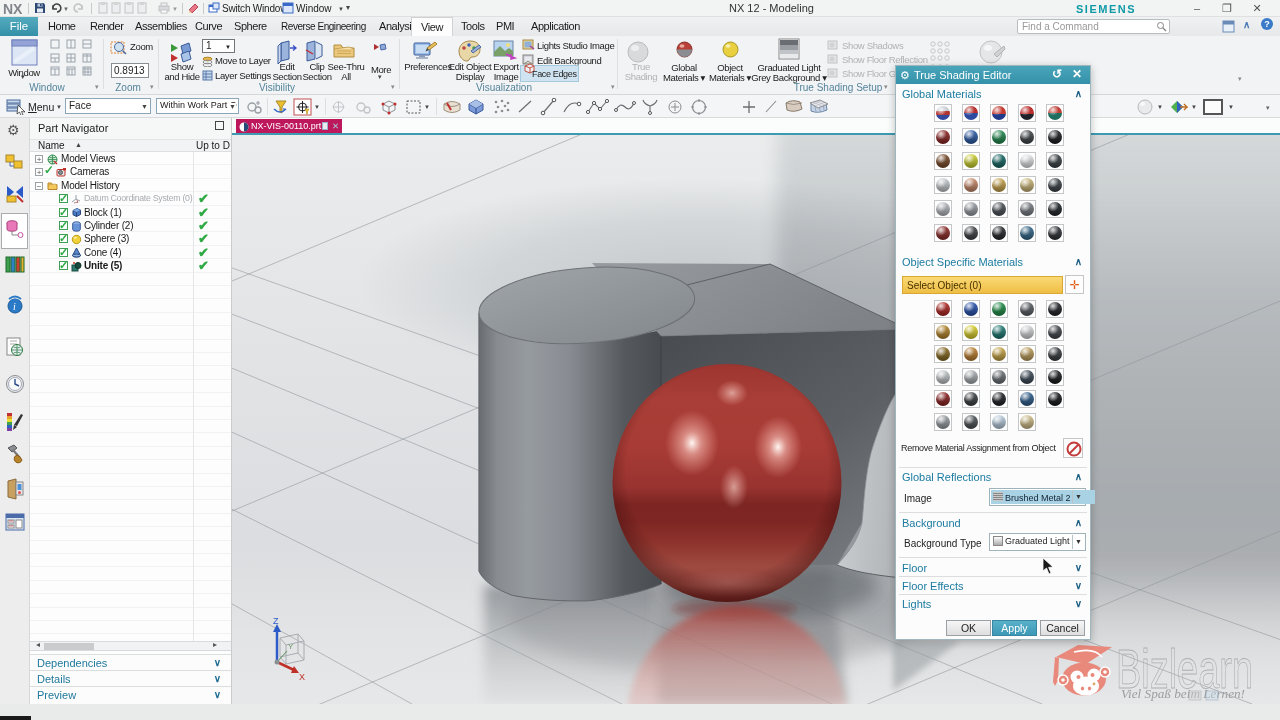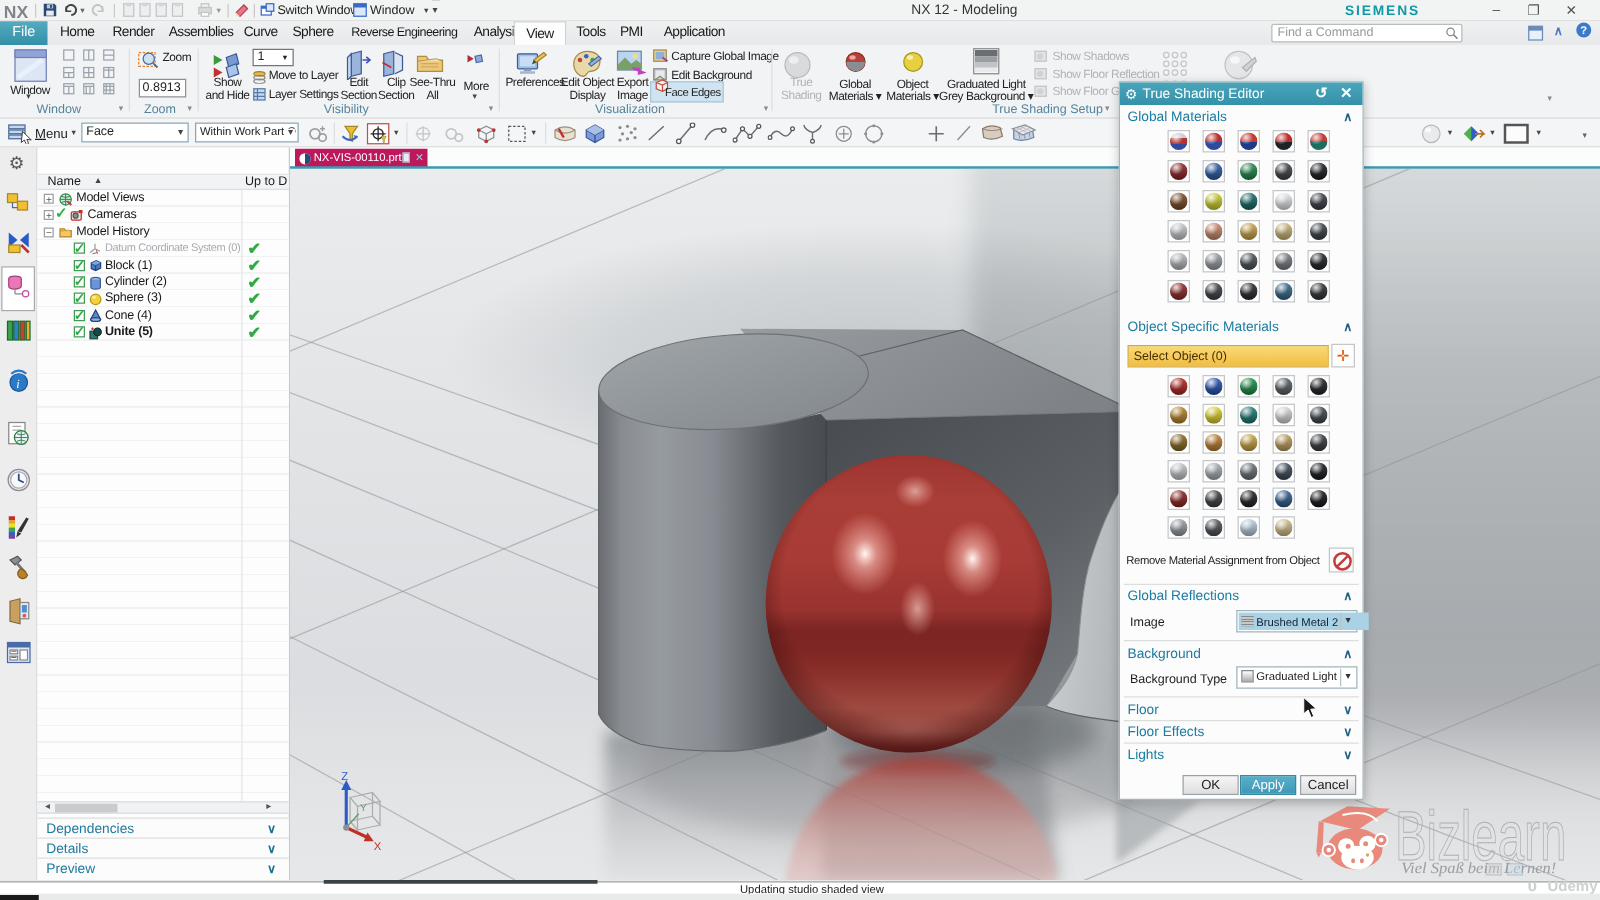--- a/index.html
+++ b/index.html
@@ -312,21 +312,21 @@
         <path d="M1,12 L7,6 L12,11 L16,8 L20,11 L20,16 L1,16 Z" fill="#7aa06a"></path>
         <circle cx="15" cy="5" r="2" fill="#f0e080"></circle>
         <path d="M14,15 l8,3 -4,1 0,-4 z M13,14 l7,4" stroke="#c040c0" fill="#c040c0" stroke-width="1.5"></path>
       </svg>
       <div class="rlbl rlbl" style="left:484.0px;top:26px;width:44px">Export<br>Image</div>
       <svg class="ib" style="left:522px;top:3px" width="13" height="12" viewBox="0 0 13 12">
         <rect x="1" y="1" width="10" height="9" fill="#e8d890" stroke="#a8884a"></rect>
         <rect x="2.5" y="2.5" width="7" height="6" fill="#90b0d8"></rect>
         <path d="M8,7 l4,3" stroke="#a040a0" stroke-width="1.5"></path>
       </svg>
-      <div class="rlbl" style="left:537px;top:4.5px;font-size:9.5px">Capture Global Image</div>
+      <div class="rlbl" style="left:537px;top:4.5px;font-size:9.5px">Lights Studio Image</div>
       <svg class="ib" style="left:522px;top:18px" width="13" height="12" viewBox="0 0 13 12">
         <rect x="1" y="1" width="10" height="9" fill="#c8c8cc" stroke="#888"></rect>
         <rect x="2.5" y="2.5" width="7" height="6" fill="#e8e8f0"></rect>
         <path d="M2,10 l4,-3 4,3" stroke="#8a8a60" fill="none"></path>
       </svg>
       <div class="rlbl" style="left:537px;top:19.5px">Edit Background</div>
       <div style="position:absolute;left:520px;top:29px;width:59px;height:17px;background:#cfe4f0;border:1px solid #a5c8dc"></div>
       <svg class="ib" style="left:523px;top:26px" width="13" height="13" viewBox="0 0 13 13">
         <path d="M2,4 L7,2 L11,4 L11,9 L7,11 L2,9 Z" fill="#f0f0f2" stroke="#c05040"></path>
         <path d="M2,4 L7,6 L11,4 M7,6 L7,11" stroke="#c05040" fill="none"></path>
@@ -629,20 +629,24 @@
         <rect x="2" y="3" width="18" height="16" fill="#dce8f4" stroke="#4a6aa8"></rect>
         <rect x="2" y="3" width="18" height="4" fill="#4a6aa8"></rect>
         <rect x="4" y="9" width="6" height="3" fill="#fff" stroke="#888"></rect>
         <rect x="4" y="14" width="6" height="3" fill="#fff" stroke="#888"></rect>
         <rect x="12" y="9" width="6" height="8" fill="#fff" stroke="#888"></rect>
         <path d="M5,10 h4 M5,15 h4" stroke="#c03030" stroke-width=".7"></path>
       </svg>
     </div>
 
   <div id="panel">
+    <div id="phead">
+        <span style="position:absolute;left:8px;top:4px">Part Navigator</span>
+        <span style="position:absolute;left:185px;top:3px;width:9px;height:9px;border:1.5px solid #444"></span>
+      </div>
     <div id="pcols">
         <span style="position:absolute;left:8px;top:0">Name</span>
         <span style="position:absolute;left:45px;top:1px;font-size:7px;color:#444">▲</span>
         <span style="position:absolute;left:166px;top:0;white-space:nowrap">Up to D</span>
       </div>
     <div style="position:absolute;left:0;top:34px;width:201px;height:490px;background:repeating-linear-gradient(#fdfdfd 0px,#fdfdfd 12.4px,#f0f2f3 12.4px,#f0f2f3 13.4px)"></div>
     <div class="trow" style="top:34px">
         <span style="position:absolute;left:5px;top:3px;width:8px;height:8px;border:1px solid #9aa0a4;background:#fff;font-size:8px;line-height:7px;text-align:center;color:#555">+</span>
         <svg style="position:absolute;left:17px;top:1.5px" width="11" height="11" viewBox="0 0 11 11">
           <circle cx="5.5" cy="5.5" r="4.5" fill="#cfe7d8" stroke="#2f8a4d"></circle>
@@ -1136,22 +1140,16 @@
       <div class="dchev" style="top:532px">∨</div>
     <div class="dbtn" style="left:50px">OK</div>
     <div class="dbtn" style="left:96px;background:linear-gradient(#58b0ca,#3d98b6);color:#fff;border-color:#3886a2">Apply</div>
     <div class="dbtn" style="left:144px">Cancel</div>
     <svg style="position:absolute;left:145px;top:491px" width="14" height="18">
         <path d="M2,1 L2,14 L5.5,11 L8,17 L10,16 L7.6,10.4 L12,10 Z" fill="#1a1a1a" stroke="#fff" stroke-width=".8"></path>
       </svg>
 
   </div>
 
-  <div id="statusbar">
-      <span style="position:absolute;left:592px;top:0;font-size:9px">Updating studio shaded view</span>
- <div style="position:absolute;left:259px;top:-2px;width:219px;height:2.5px;background:#3c4146"></div>
- <span style="position:absolute;left:1238px;top:-4px;color:#cdcfd1;font-weight:bold;font-size:12px">Udemy</span>
-      <span style="position:absolute;left:1222px;top:-5px;color:#cdcfd1;font-weight:bold;font-size:13px">υ</span>
-    </div>
   <div id="bottomstrip">
       <div style="position:absolute;left:0;top:1px;width:31px;height:4px;background:#1a1a1a"></div>
     </div>
 </div>
 
 </body></html>

